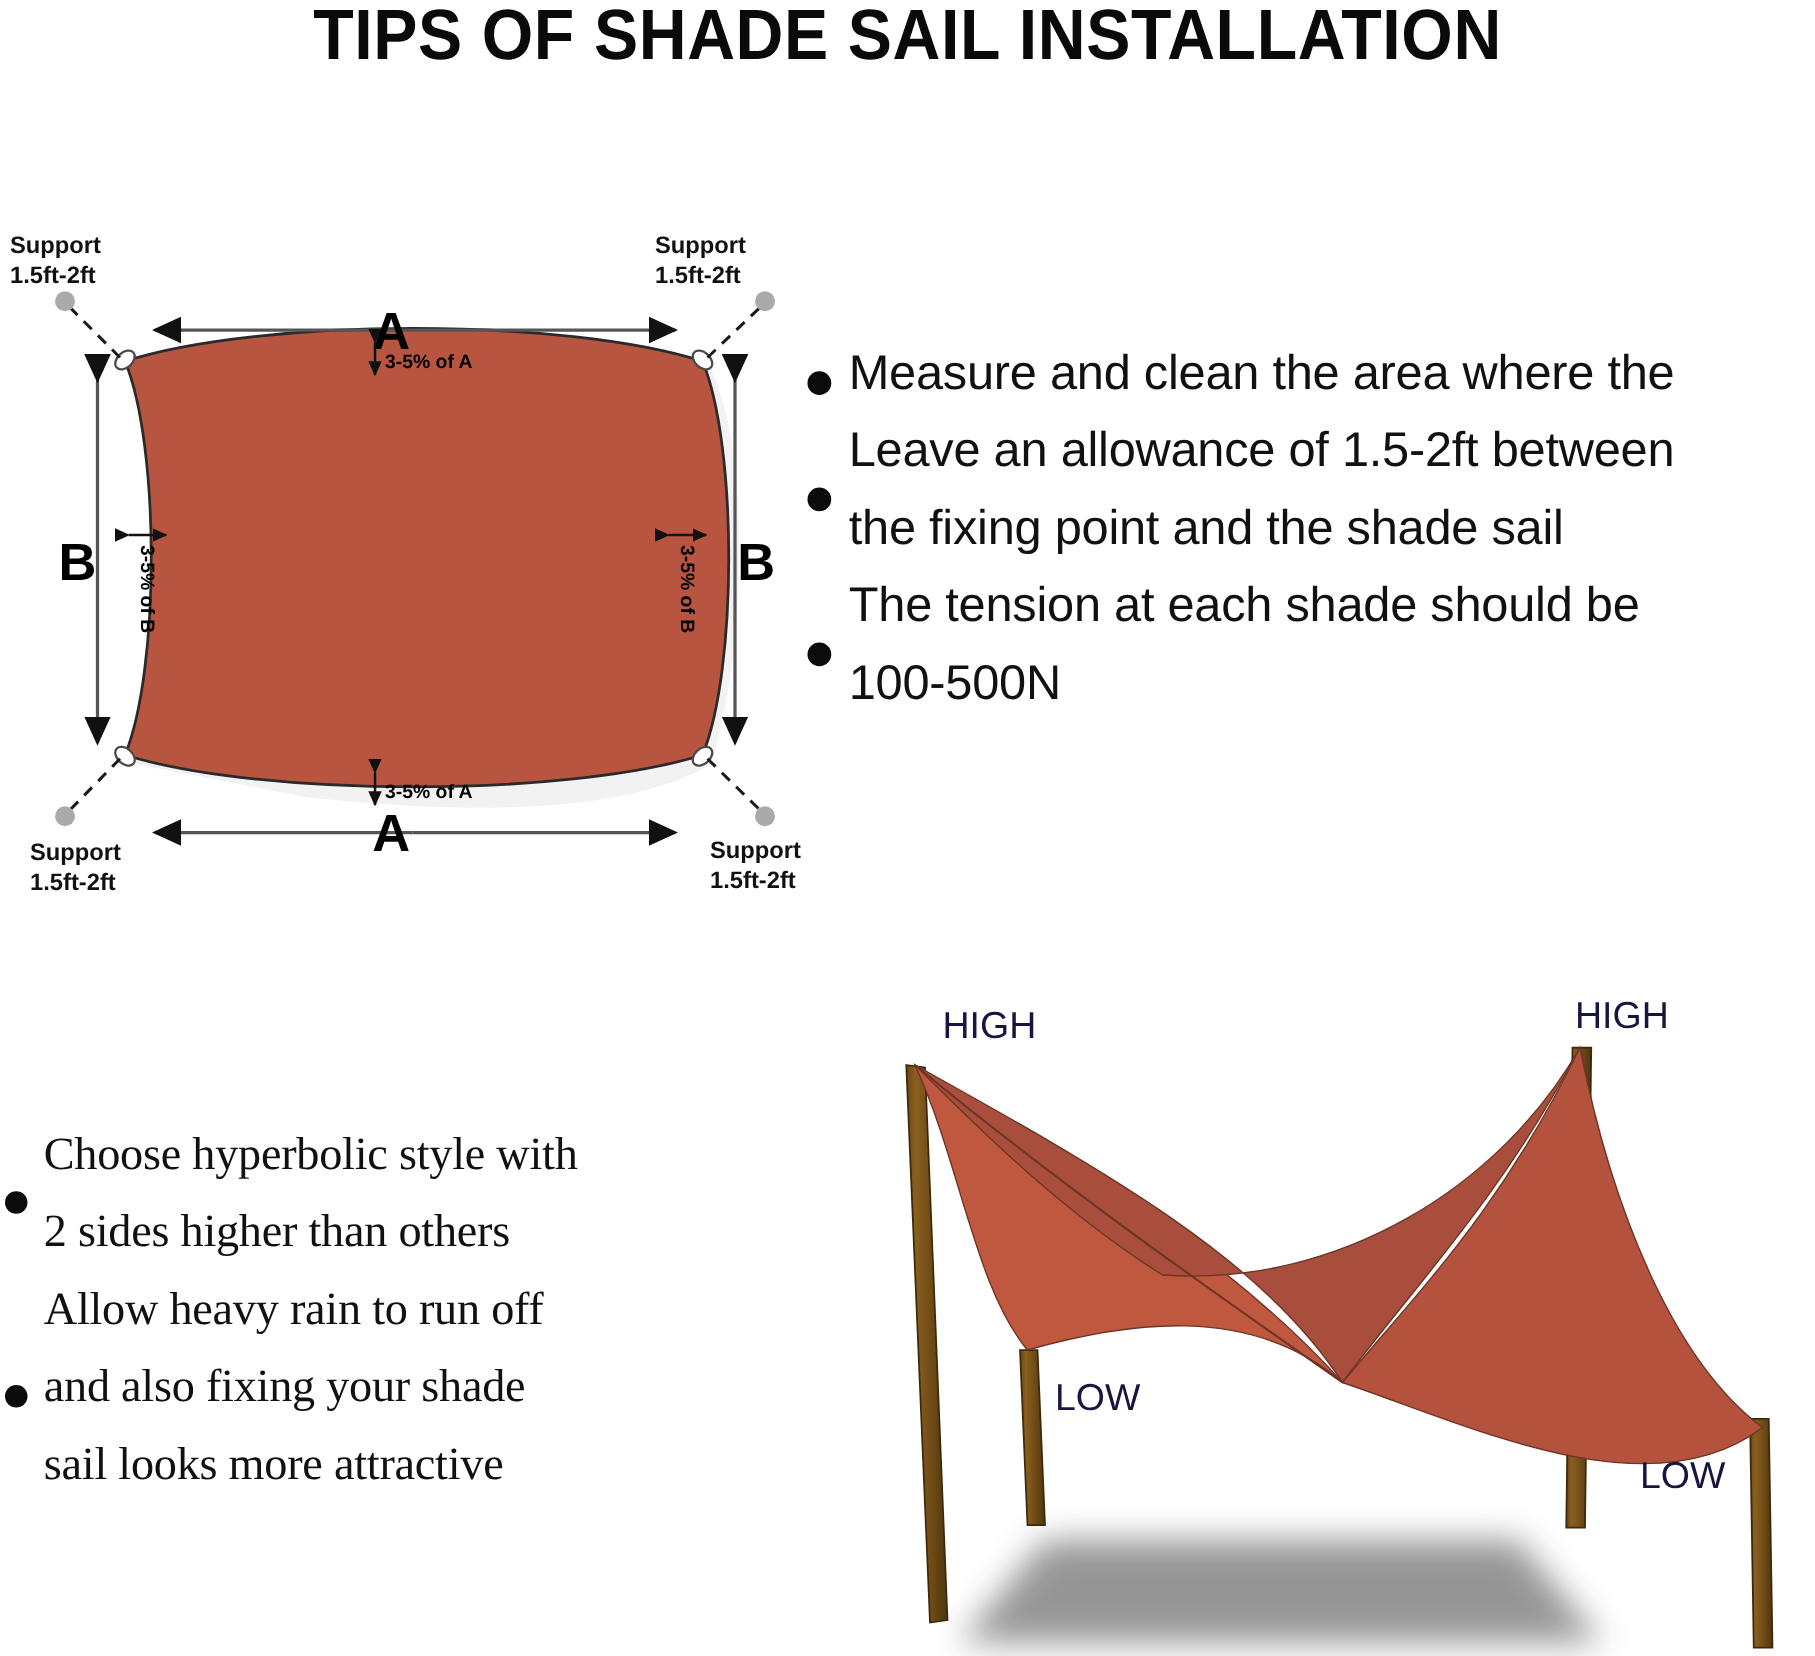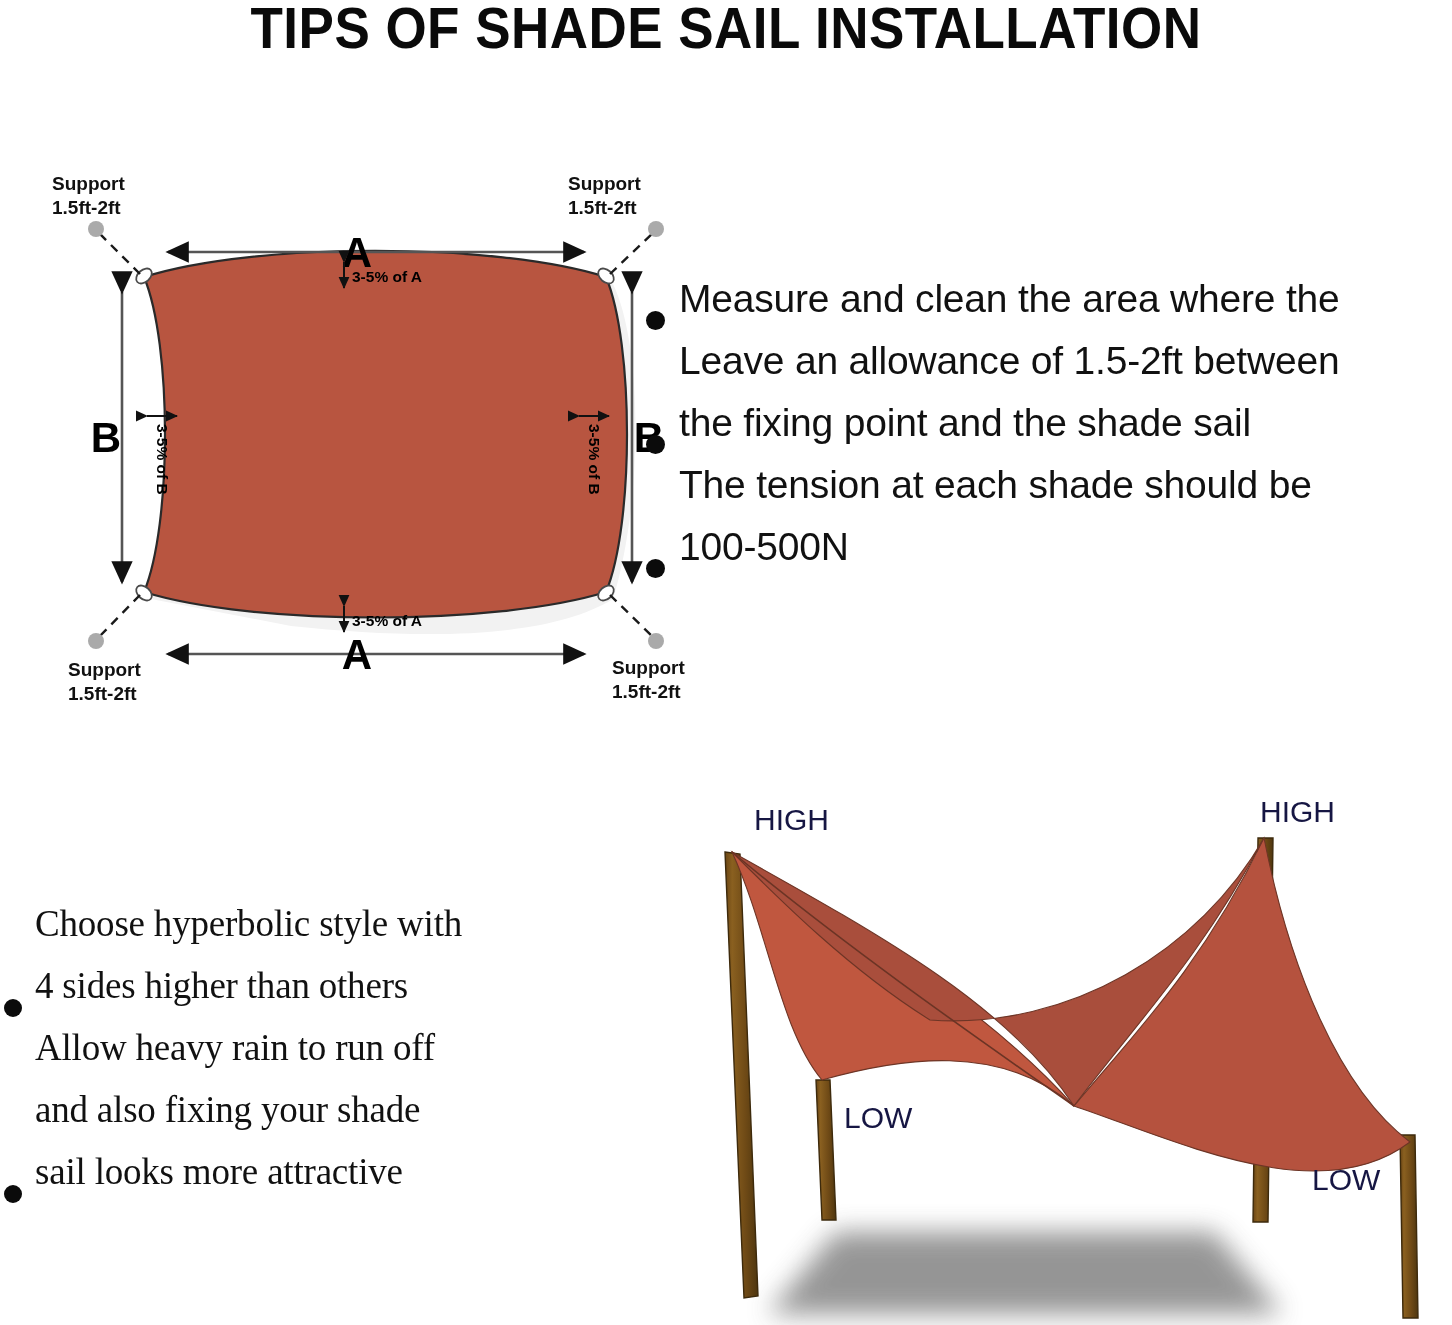--- a/index.html
+++ b/index.html
@@ -31,37 +31,36 @@
     color: #0a0a0a;
     transform: scaleX(0.93);
     transform-origin: center top;
     white-space: nowrap;
   }
 
   
   #rect-diagram {
     position: absolute;
     left: 0px;
-    top: 164px;
+    top: 176px;
     width: 660px;
     height: 562px;
-    padding-left: 44px;
   }
   #rect-diagram svg { display: block; }
 
   
   #tips-list {
     position: absolute;
     left: 646px;
     top: 268px;
     width: 806px;
   }
   .bullet-row {
     display: flex;
-    align-items: flex-end;
+    align-items: center;
     margin-bottom: 0px;
   }
   .bullet-dot {
     flex: 0 0 auto;
     width: 19px;
     height: 19px;
     border-radius: 50%;
     background: #0b0b0b;
     margin-top: 15px;
     margin-right: 14px;
@@ -238,21 +237,21 @@
   </div>
 
 </div>
 
 <div id="style-list">
 
   <div class="bullet-row">
     <span class="bullet-dot"></span>
     <div>
       <div class="bullet-text">Choose hyperbolic style with</div>
-      <div class="bullet-text">4 sides higher than others</div>
+      <div class="bullet-text">2 sides higher than others</div>
     </div>
   </div>
 
   <div class="bullet-row">
     <span class="bullet-dot"></span>
     <div>
       <div class="bullet-text">Allow heavy rain to run off</div>
       <div class="bullet-text">and also fixing your shade</div>
       <div class="bullet-text">sail looks more attractive</div>
     </div>

